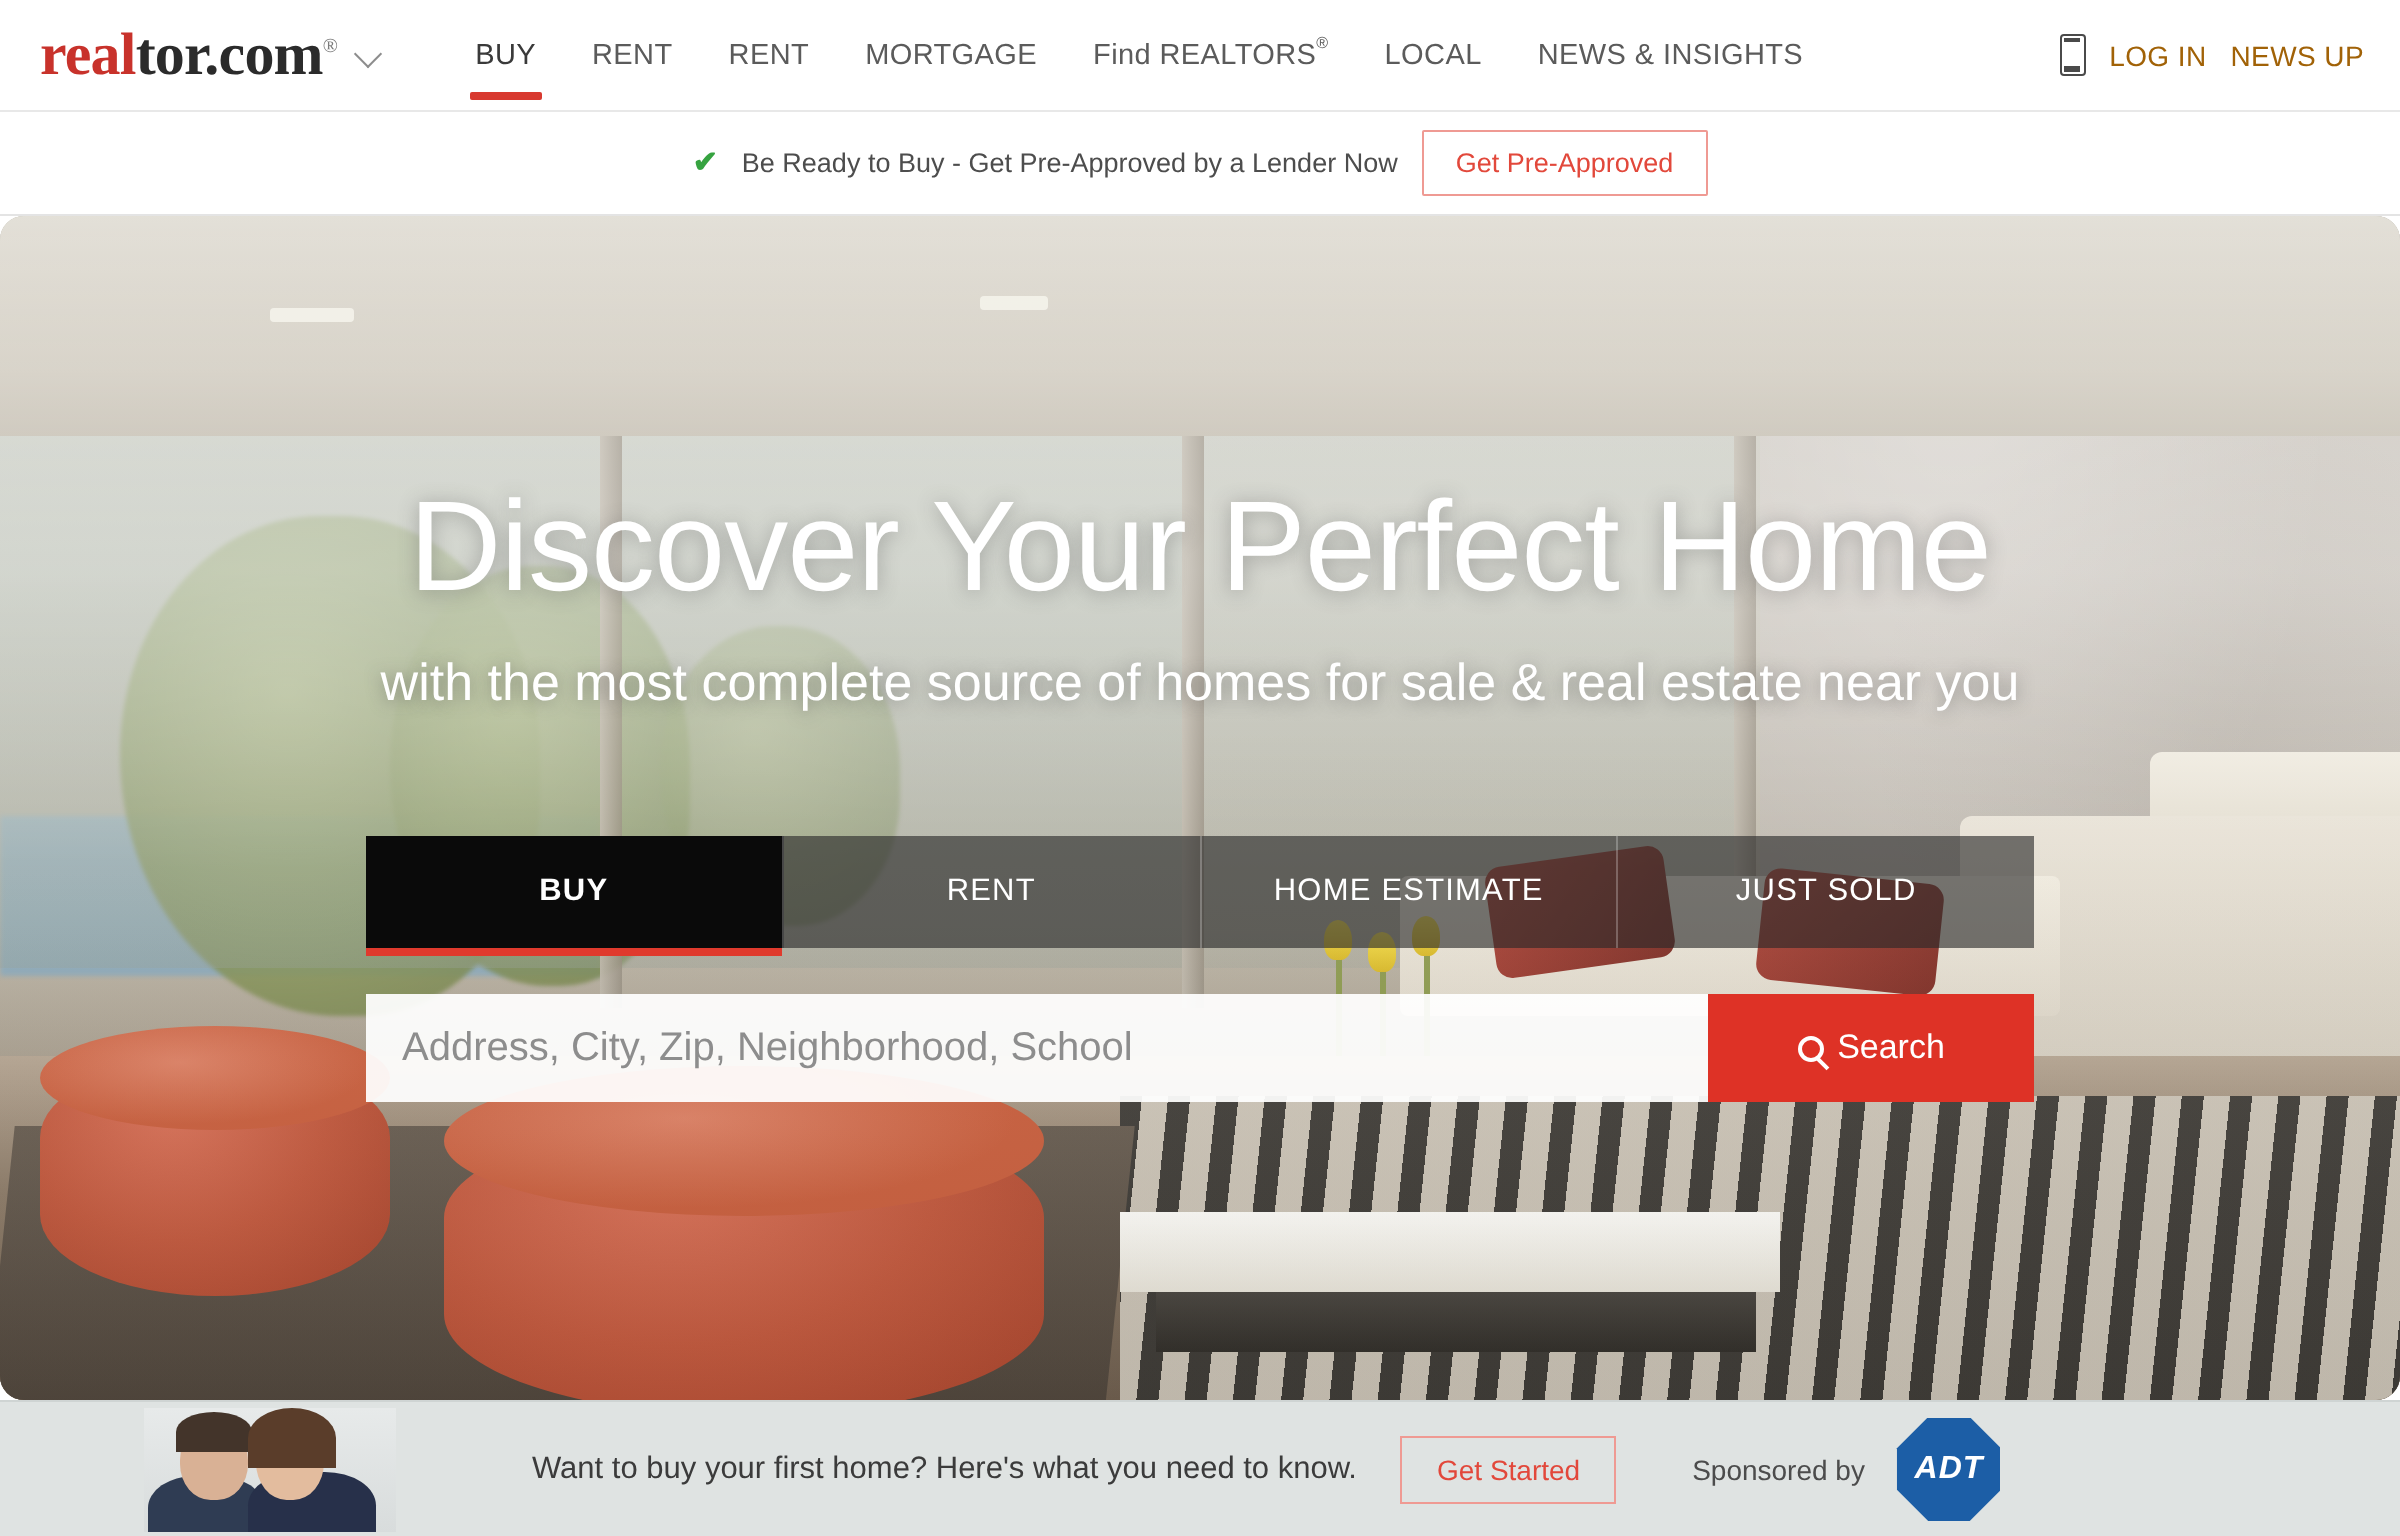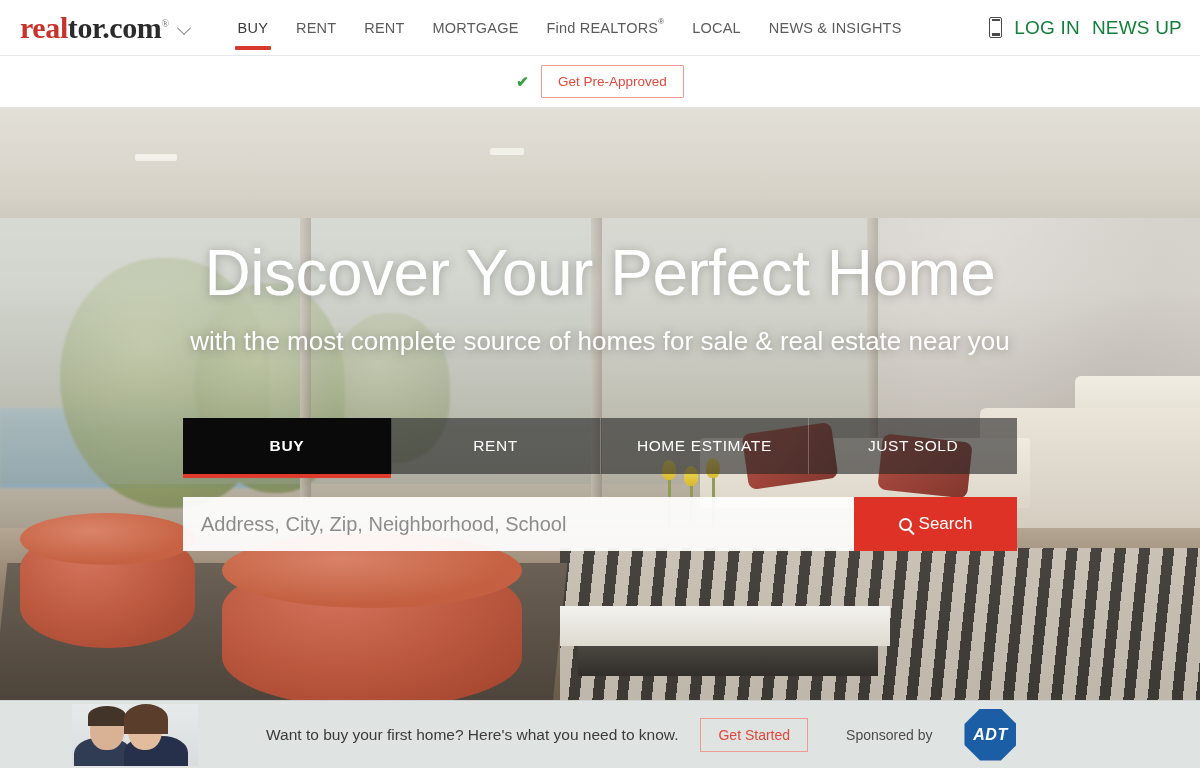--- a/index.html
+++ b/index.html
@@ -54,41 +54,42 @@
     width: 13px; height: 21px; border: 1.6px solid #4a4a4a; border-radius: 2px;
     position: relative; display: inline-block;
   }
   .phone-icon::before {
     content:""; position:absolute; top:1px; left:1.5px; right:1.5px; height:2px; background:#4a4a4a;
   }
   .phone-icon::after {
     content:""; position:absolute; bottom:1px; left:1.5px; right:1.5px; height:3px; background:#4a4a4a;
   }
   .auth-link {
-    font-size: 19px; color: #15803d; letter-spacing: 0.2px; cursor: pointer; white-space: nowrap;
+    font-size: 14px; color: #a16207; letter-spacing: 0.2px; cursor: pointer; white-space: nowrap;
   }
 
   
   .promo {
     height: 52px; width: 100%; background: #fff;
     display: flex; align-items: center; justify-content: center; gap: 12px;
     border-bottom: 1px solid #e4e4e4;
   }
   .promo-check { color: #36a340; font-size: 15px; font-weight: 700; line-height: 1; }
   .promo-text { font-size: 13.5px; color: #4d4d4d; }
   .promo-btn {
     border: 1px solid #ef9a93; color: #e2483b; background: #fff;
     font-size: 13.5px; padding: 8px 16px; cursor: pointer; border-radius: 1px;
     font-family: "Liberation Sans", sans-serif;
   }
 
   
   .hero {
     position: relative; width: 100%; height: 592px; overflow: hidden;
     background: #b9b2a6;
+    border-radius: 12px;
   }
   .hero-photo { position: absolute; inset: 0; }
   
   .bg-base {
     position:absolute; inset:0;
     background:
       linear-gradient(to bottom, #cfcec4 0%, #c9c6bb 28%, #c4bfb2 45%, #bdb6a7 60%, #a79d8d 72%, #6e6055 100%);
   }
   .wall-right {
     position:absolute; left:880px; top:0; width:320px; height:430px;
@@ -262,21 +263,21 @@
   }
   .banner-btn {
     margin-left: 22px; border: 1px solid #ef9a93; background: transparent;
     color: #e2483b; font-size: 14px; padding: 8px 17px; cursor: pointer;
     font-family: "Liberation Sans", sans-serif;
   }
   .sponsored {
     margin-left: 38px; font-size: 14px; color: #4c4c4c;
   }
   .adt {
-    margin-left: 32px; width: 52px; height: 52px;
+    margin-left: 16px; width: 52px; height: 52px;
     background: #1c5ea6; clip-path: polygon(30% 0,70% 0,100% 30%,100% 70%,70% 100%,30% 100%,0 70%,0 30%);
     display: flex; align-items: center; justify-content: center;
   }
   .adt span {
     color: #fff; font-size: 16px; font-weight: 700; letter-spacing: .5px;
     font-style: italic; font-family: "Liberation Sans", sans-serif;
   }
 </style>
 </head>
 <body>
@@ -316,20 +317,21 @@
 
     <div class="header-right">
       <span class="phone-icon"></span>
       <span class="auth-link">LOG IN</span>
       <span class="auth-link">NEWS UP</span>
     </div>
   </div>
 
   <div class="promo">
     <span class="promo-check">✔</span>
+    <span class="promo-text">Be Ready to Buy - Get Pre-Approved by a Lender Now</span>
     <button class="promo-btn">Get Pre-Approved</button>
   </div>
 
   <div class="hero">
     <div class="hero-photo">
       <div class="bg-base"></div>
       <div class="pool"></div>
       <div class="tree" style="left:60px;  top:150px; width:210px; height:250px;"></div>
       <div class="tree" style="left:195px; top:175px; width:150px; height:210px;"></div>
       <div class="tree" style="left:330px; top:205px; width:120px; height:150px; opacity:.6;"></div>

